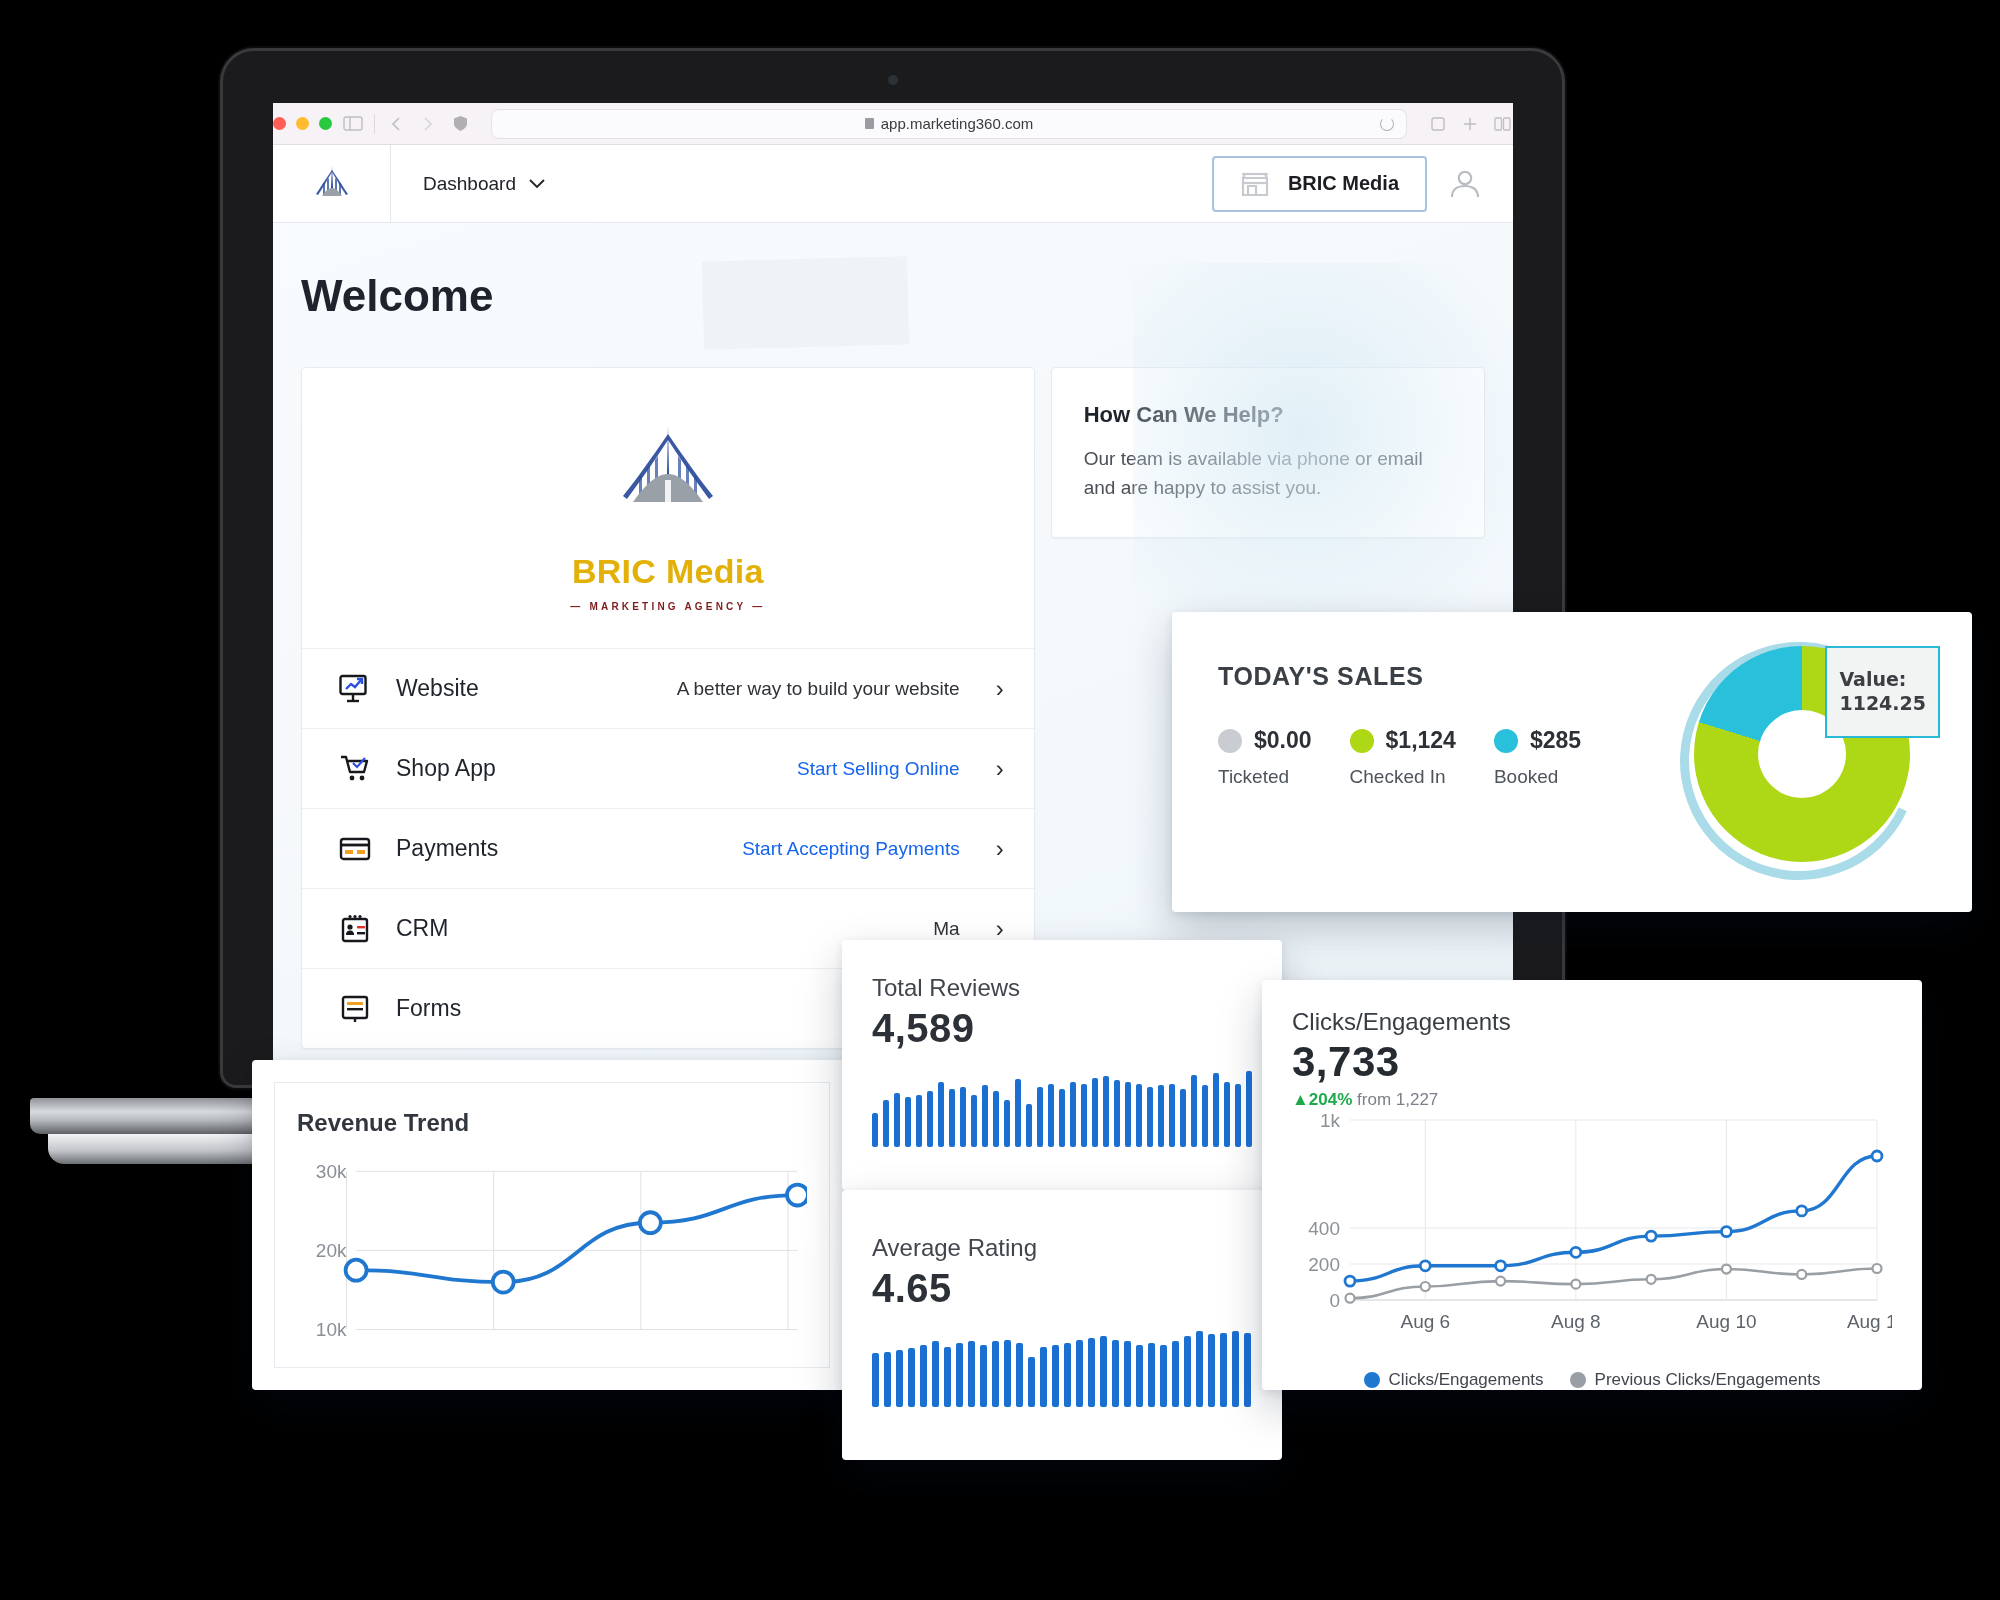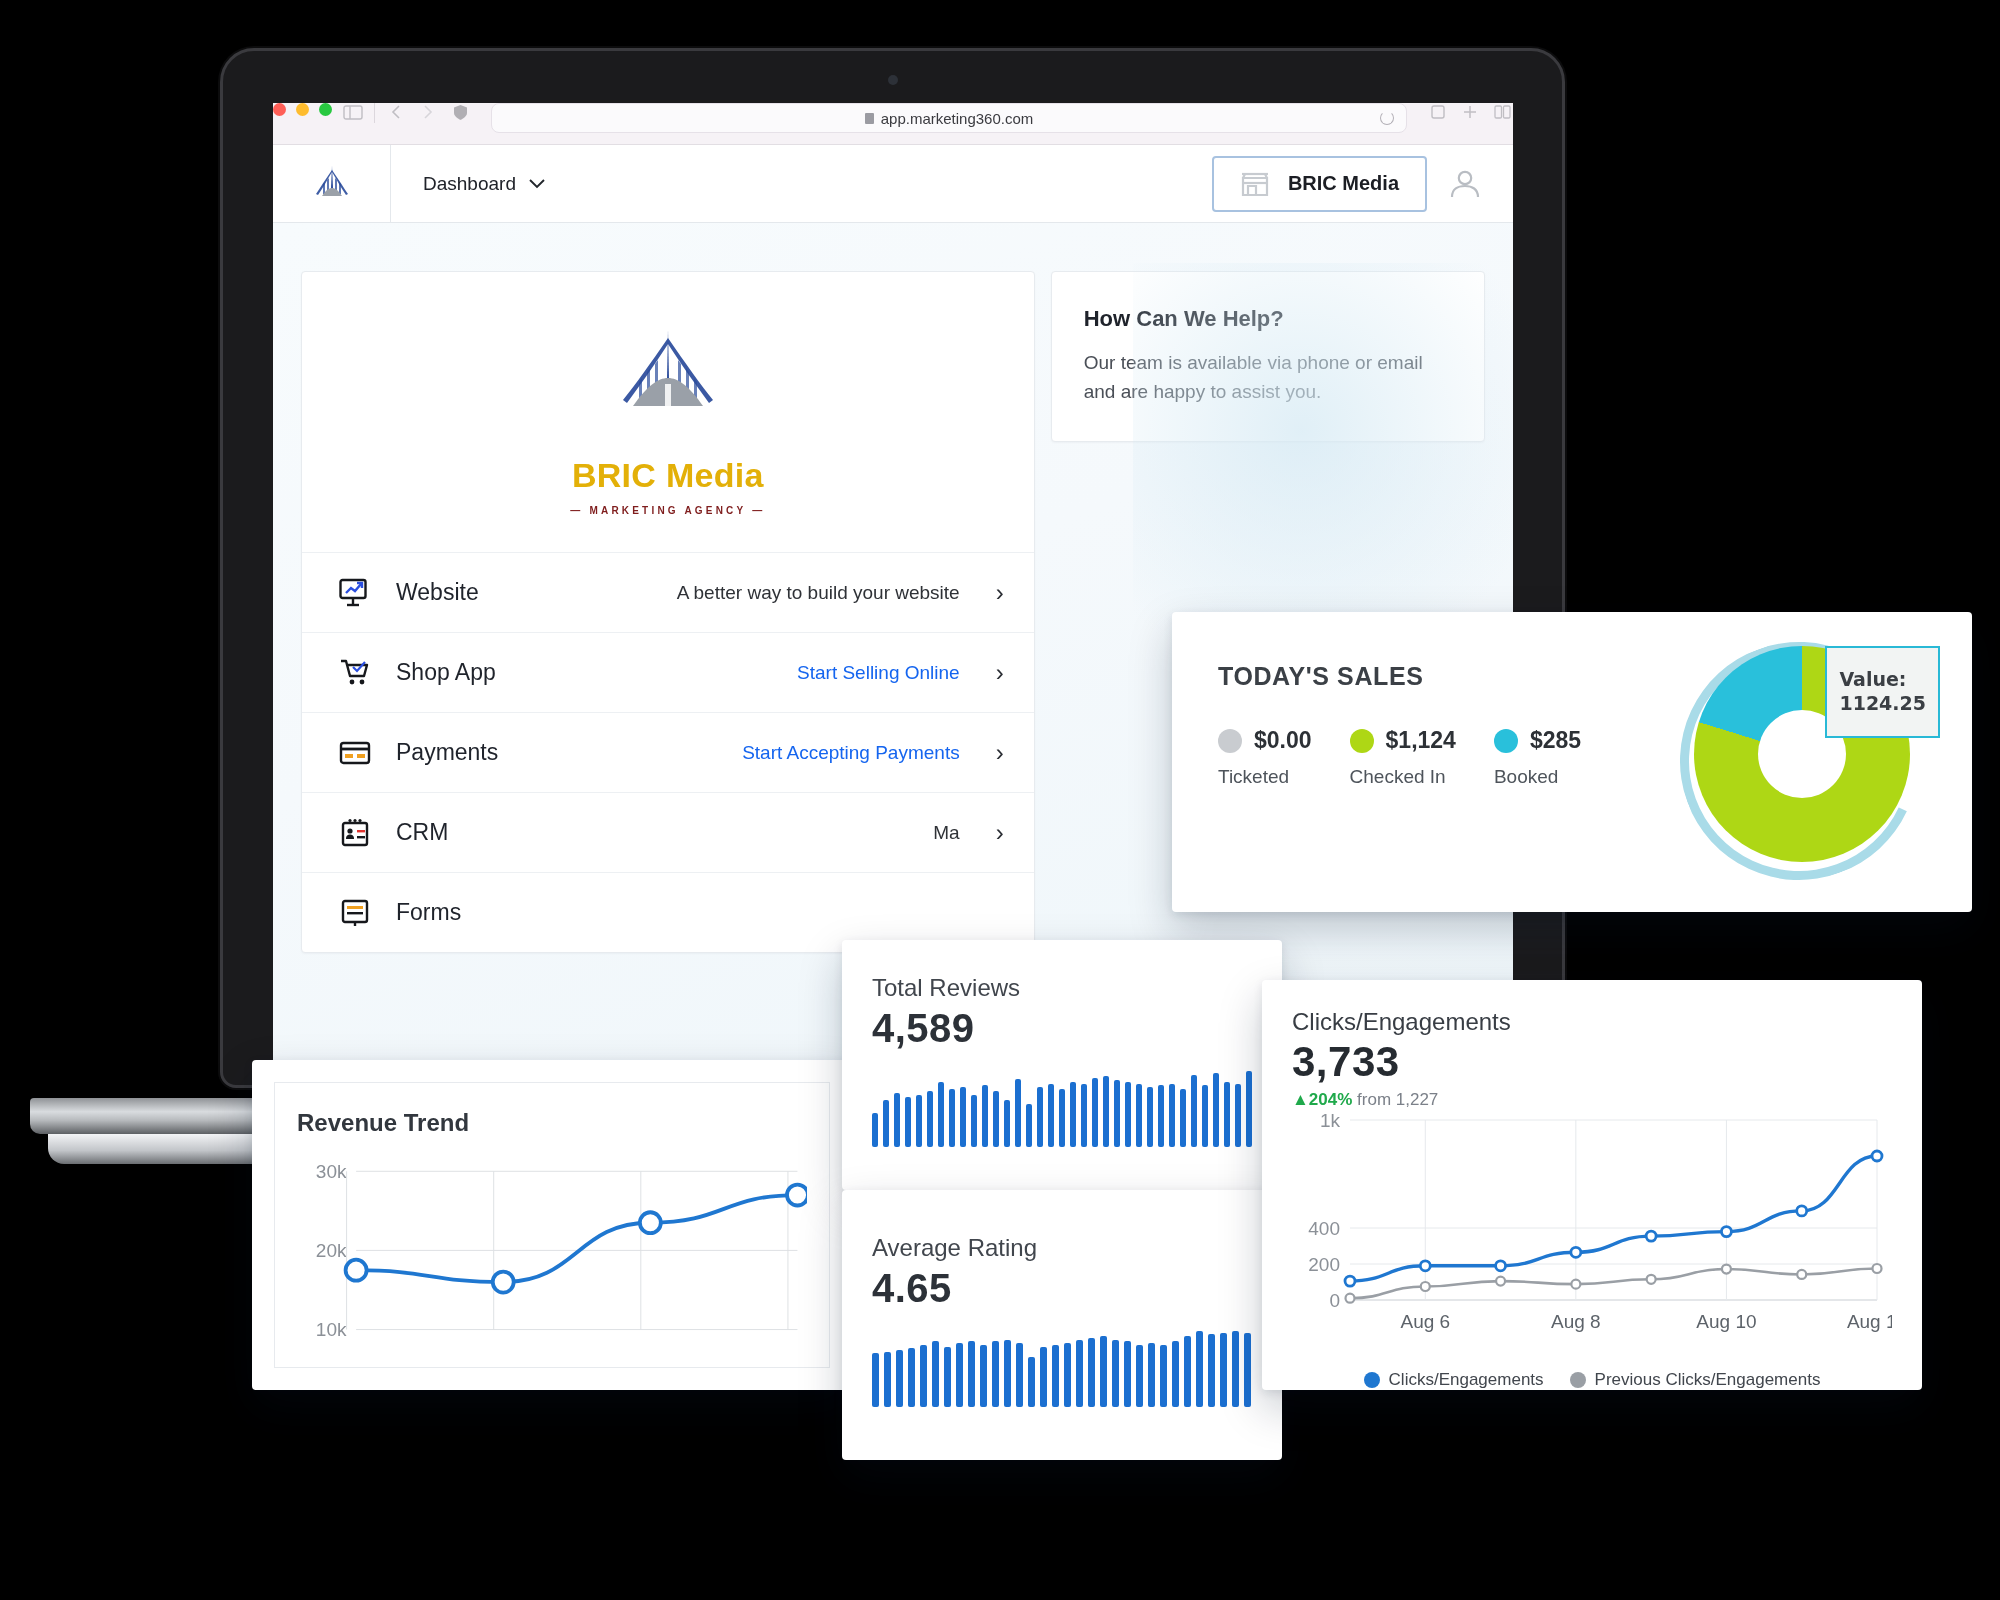--- a/index.html
+++ b/index.html
@@ -44,21 +44,21 @@
   .base-notch {
     position: absolute; left: 50%; top: 1140px; transform: translateX(-50%);
     width: 180px; height: 12px; background: rgba(120,124,128,.55);
     border-radius: 0 0 10px 10px;
   }
 
   
   .browser-bar {
     position: relative; height: 42px; width: 100%;
     background: #f6f2f6; border-bottom: 1px solid #e2dee3;
-    display: flex; padding: 0 0; gap: 10px;
+    display: flex; align-items: center; padding: 0 0; gap: 10px;
   }
   .tl { width: 13px; height: 13px; border-radius: 50%; display:inline-block; }
   .tl.red { background:#ff5f57; } .tl.yellow { background:#febc2e; } .tl.green { background:#28c840; }
   .chrome-ico { width: 22px; height: 18px; opacity:.5; display:flex;align-items:center;justify-content:center; }
   .chrome-sep { width:1px;height:20px;background:#dcd7dd; }
   .urlbar {
     flex: 1; height: 30px; margin: 0 10px;
     background: #fbfafc; border: 1px solid #e6e1e8; border-radius: 8px;
     display: flex; align-items: center; justify-content: center; gap: 7px;
     font-size: 15px; color: #3b3b40; position: relative;
@@ -289,20 +289,24 @@
         <div class="avatar-btn">
           <svg width="34" height="34" viewBox="0 0 34 34">
             <circle cx="17" cy="11" r="6.2" fill="none" stroke="#b9bdc3" stroke-width="2.2"></circle>
             <path d="M4 30 C4 22 10 19 17 19 C24 19 30 22 30 30" fill="none" stroke="#b9bdc3" stroke-width="2.2"></path>
           </svg>
         </div>
       </div>
 
       <div class="page">
         <div class="page-bg-blob"></div>
+        <div class="welcome">
+          <span>Welcome</span>
+          <span class="welcome-ghost"></span>
+        </div>
 
         <div class="cards-row">
 
           <div class="card card-left">
             <div class="brand-block">
               <svg width="130" height="118" viewBox="0 0 130 118">
                 <g fill="#2a4b9b">
                   <path d="M65 4 L66.5 78 L63.5 78 Z"></path>
                   <path d="M65 12 C47 38 33 58 20 74 L24 77 C38 58 52 38 65 18 Z" opacity=".92"></path>
                   <path d="M65 12 C83 38 97 58 110 74 L106 77 C92 58 78 38 65 18 Z" opacity=".92"></path>

